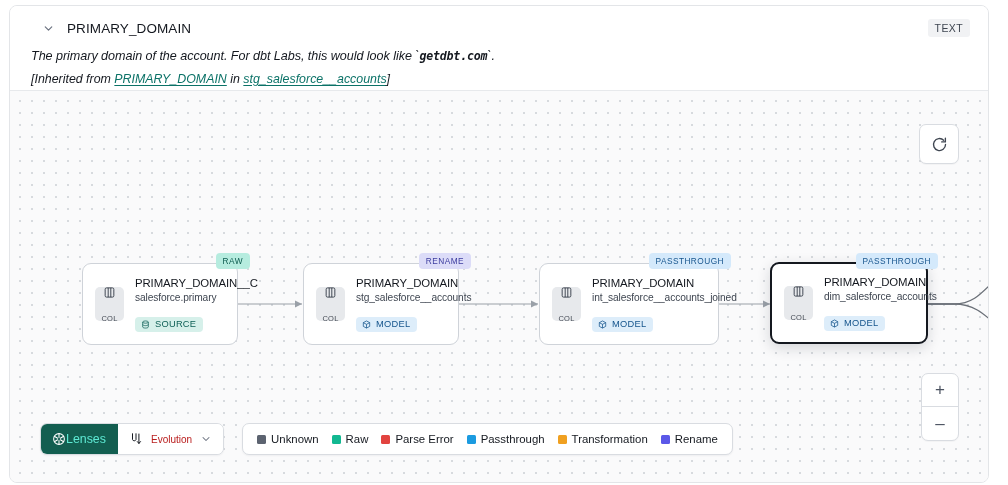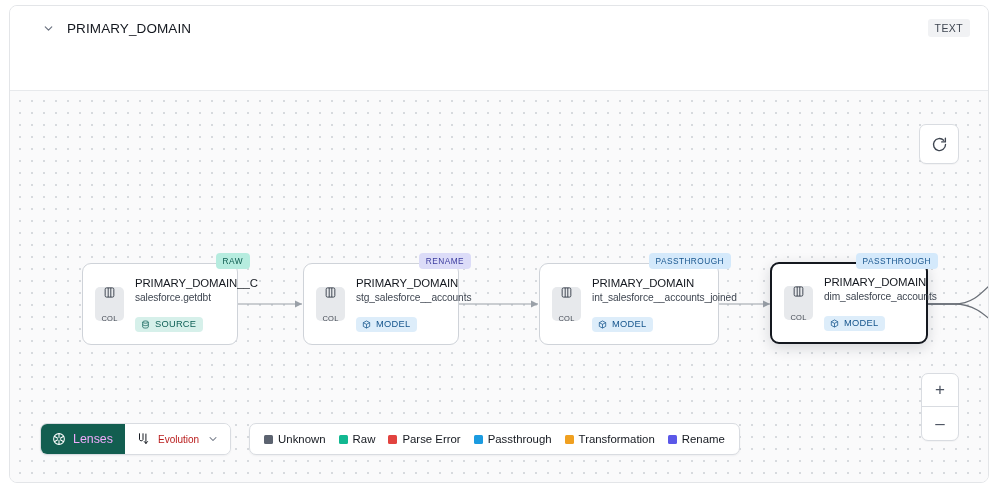--- a/index.html
+++ b/index.html
@@ -286,24 +286,23 @@
     border-radius: 7px;
     overflow: hidden;
     border: 1px solid #d9dce1;
     background: #ffffff;
     height: 32px;
     box-shadow: 0 1px 2px rgba(16,24,40,.05);
   }
   .seg-lenses {
     display: flex;
     align-items: center;
-    gap: 7px;
     padding: 0 12px 0 11px;
     background: #135e50;
-    color: #f0abfc;
+    color: #5eead4;
     font-size: 12.4px;
     cursor: pointer;
   }
   .seg-evolution {
     display: flex;
     align-items: center;
     gap: 8px;
     padding: 0 11px 0 11px;
     color: #b91c1c;
     font-size: 10px;
@@ -344,21 +343,27 @@
         <span class="chevron-btn">
           <svg width="13" height="13" viewBox="0 0 24 24" fill="none" stroke="currentColor" stroke-width="2.2" stroke-linecap="round" stroke-linejoin="round">
               <polyline points="6 9 12 15 18 9"></polyline>
             </svg>
         </span>
         <span class="page-title">PRIMARY_DOMAIN</span>
       </div>
 
       <span class="text-badge">TEXT</span>
 
-
+      <div class="desc">
+        <span>The primary domain of the account. For dbt Labs, this would look like `</span><span class="code">getdbt.com</span><span>`.</span>
+      </div>
+
+      <div class="inherit">
+        <span>[Inherited from </span><a href="#">PRIMARY_DOMAIN</a><span> in </span><a href="#">stg_salesforce__accounts</a><span>]</span>
+      </div>
     </div>
 
     <div class="canvas">
 
       <div class="canvas-toolbar">
         <div class="btn-icon-sq">
           <span style="display:flex">
             <svg width="17" height="17" viewBox="0 0 24 24" fill="none" stroke="currentColor" stroke-width="1.9" stroke-linecap="round" stroke-linejoin="round">
               <path d="M20.5 12a8.5 8.5 0 1 1-2.6-6.1"></path>
               <polyline points="20.3 3.2 20.3 8.4 15.1 8.4"></polyline>
@@ -389,21 +394,21 @@
               <svg width="13" height="13" viewBox="0 0 24 24" fill="none" stroke="#3f4651" stroke-width="1.8">
                   <rect x="4" y="3.5" width="16" height="17" rx="2.5"></rect>
                   <line x1="9.6" y1="3.5" x2="9.6" y2="20.5"></line>
                   <line x1="14.4" y1="3.5" x2="14.4" y2="20.5"></line>
                 </svg>
             </span>
             <span class="lbl">COL</span>
           </div>
           <div class="node-body">
             <span class="node-name">PRIMARY_DOMAIN__C</span>
-            <span class="node-sub">salesforce.getdbt</span>
+            <span class="node-sub">salesforce.primary</span>
             <span class="type-badge source">
               <span style="display:flex">
                 <svg width="9" height="9" viewBox="0 0 24 24" fill="none" stroke="currentColor" stroke-width="2">
                     <ellipse cx="12" cy="5.5" rx="7.5" ry="3"></ellipse>
                     <path d="M4.5 5.5v13c0 1.7 3.4 3 7.5 3s7.5-1.3 7.5-3v-13"></path>
                     <path d="M4.5 12c0 1.7 3.4 3 7.5 3s7.5-1.3 7.5-3"></path>
                   </svg>
               </span>
               <span>SOURCE</span>
             </span>

